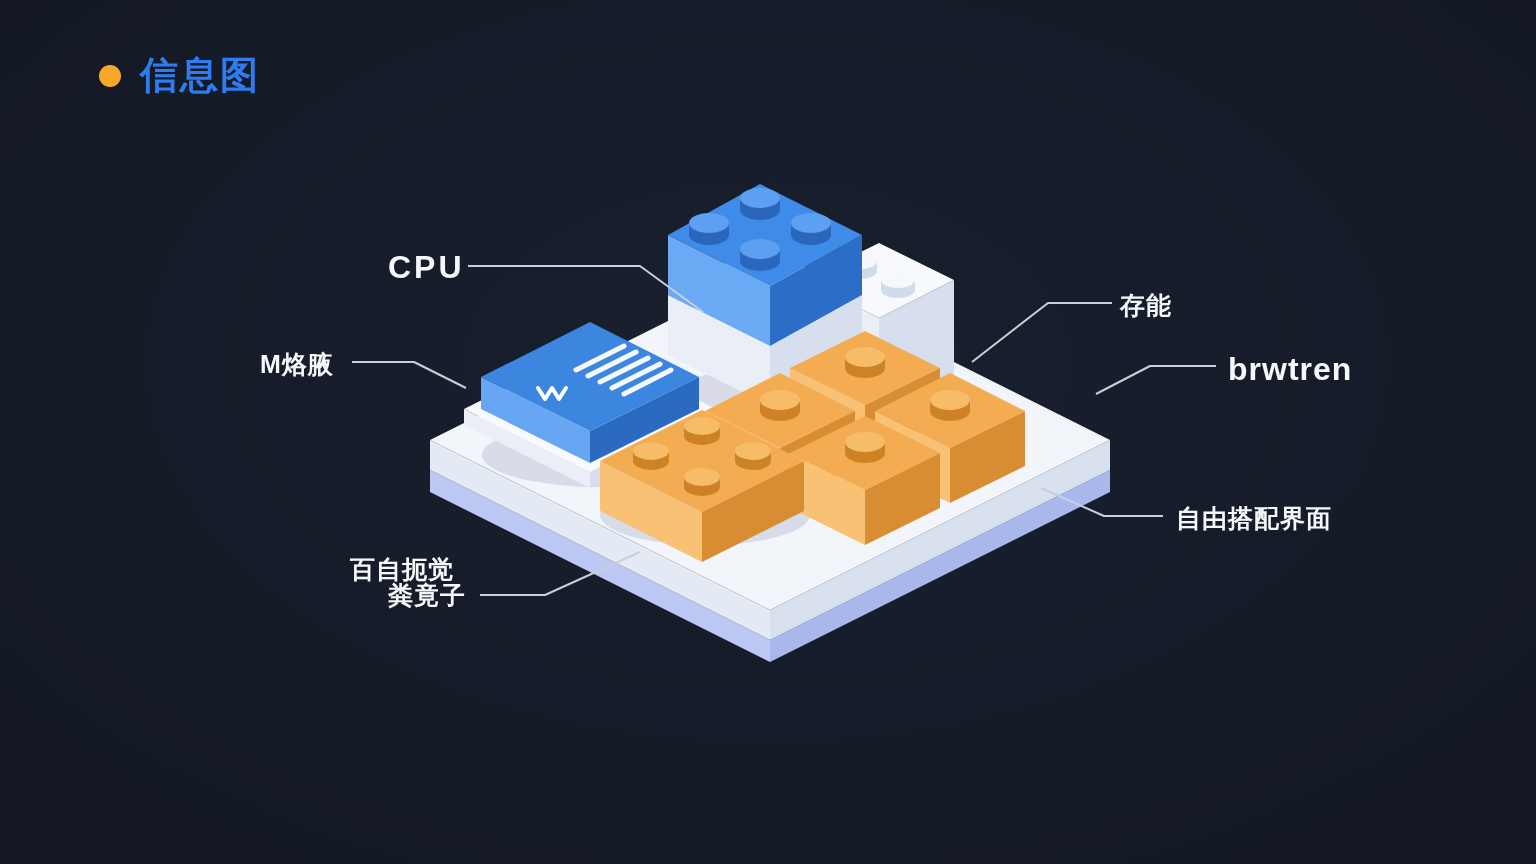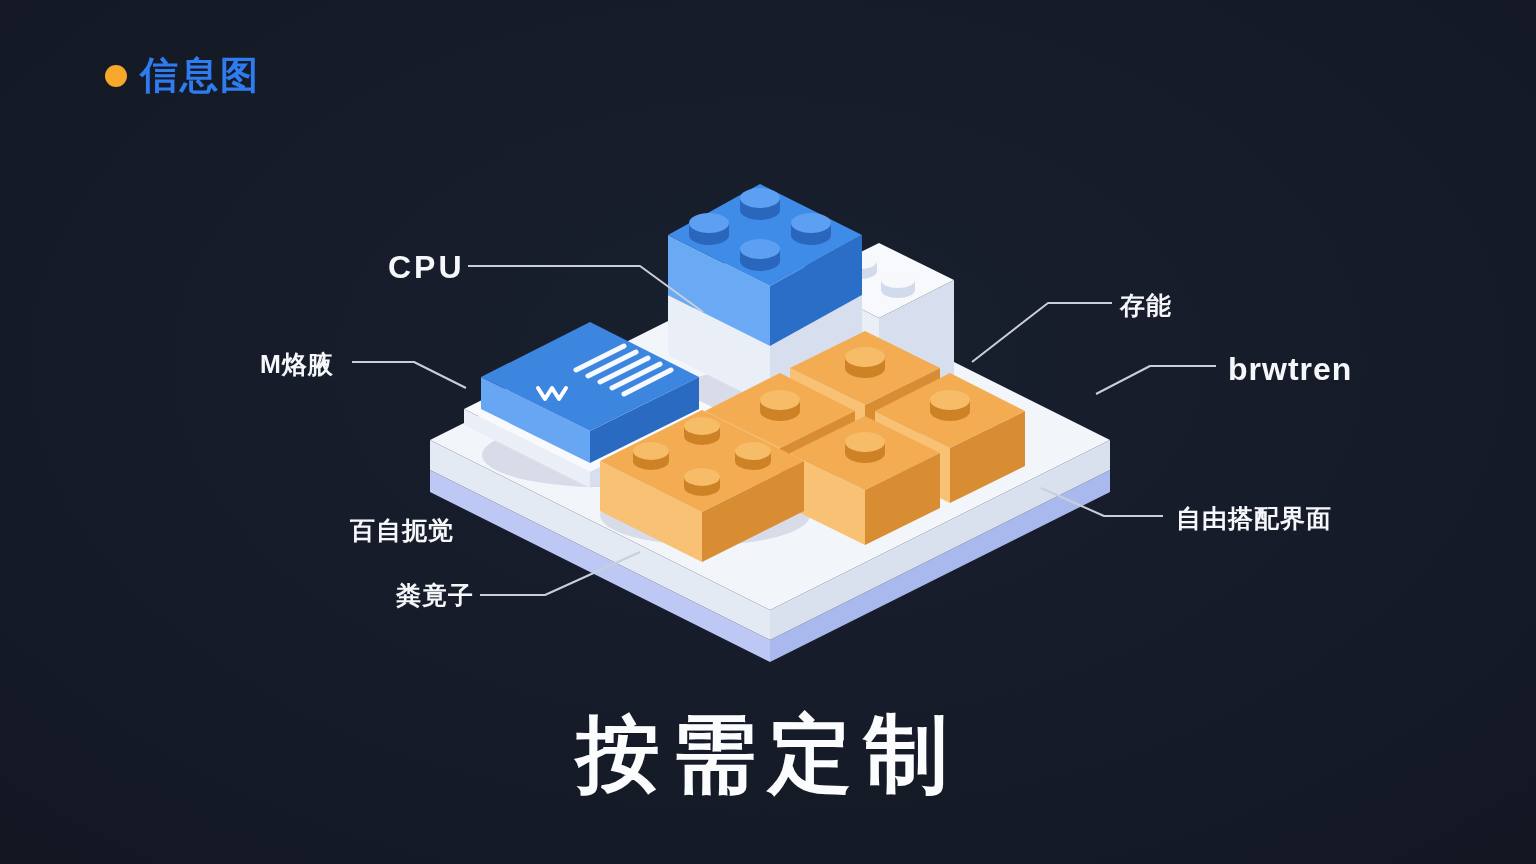--- a/index.html
+++ b/index.html
@@ -19,34 +19,34 @@
   .blS{fill:#2a66bb}.blSt{fill:#5d9ff0}
   .orT{fill:#f3ac52}.orL{fill:#f8c173}.orR{fill:#d88d33}
   .orS{fill:#cd8226}.orSt{fill:#f7bc67}
   .chT{fill:#3d86e0}.chL{fill:#67a6f2}.chR{fill:#2a6ac0}
   .shadow{fill:#42528a;opacity:.15}
   .stripe{stroke:#ffffff;stroke-width:5;stroke-linecap:round;opacity:.95}
   .wmark{stroke:#ffffff;stroke-width:4;fill:none;stroke-linecap:round;stroke-linejoin:round}
   .lead{stroke:#c9cfda;stroke-width:2;fill:none;stroke-linejoin:round}
 
   
-  .header{position:absolute;left:105px;top:50px;display:flex;align-items:center;gap:13px;}
+  .header{position:absolute;left:99px;top:50px;display:flex;align-items:center;gap:19px;}
   .dot{width:22px;height:22px;border-radius:50%;background:var(--accent_orange,#f6a72c);}
   .hl{color:var(--accent_blue,#2e7cf0);font-size:38px;font-weight:700;letter-spacing:2px;}
   .ht{color:var(--text,#f5f7fa);font-size:38px;font-weight:700;letter-spacing:2px;}
 
   
   .lbl{position:absolute;color:var(--text,#f5f7fa);font-size:25px;font-weight:700;letter-spacing:1px;white-space:nowrap;}
   .lbl-cpu{left:388px;top:249px;font-size:32px;letter-spacing:3px;}
   .lbl-module{left:260px;top:348px;}
   .lbl-storage{left:1120px;top:289px;font-family:Liberation Serif, serif;}
   .lbl-latin{left:1228px;top:351px;font-size:32px;}
   .lbl-interface{left:1176px;top:502px;}
-  .lbl-free1{left:350px;top:514px;}
-  .lbl-free2{left:396px;top:579px;}
+  .lbl-free1{left:350px;top:553px;}
+  .lbl-free2{left:388px;top:579px;}
 
   .caption{
     position:absolute;left:0;right:0;top:698px;text-align:center;
     font-size:84px;font-weight:700;letter-spacing:12px;color:#fbfcfe;
   }
 </style>
 </head>
 <body>
 
 <div class="stage">
@@ -204,15 +204,14 @@
   </div>
 
   <div class="lbl lbl-cpu">CPU</div>
   <div class="lbl lbl-module">M烙腋</div>
   <div class="lbl lbl-storage">存能</div>
   <div class="lbl lbl-latin">brwtren</div>
   <div class="lbl lbl-interface">自由搭配界面</div>
   <div class="lbl lbl-free1">百自扼觉</div>
   <div class="lbl lbl-free2">粪竟子</div>
 
-  <div class="caption">按需定制</div>
 
 </div>
 
 </body></html>

